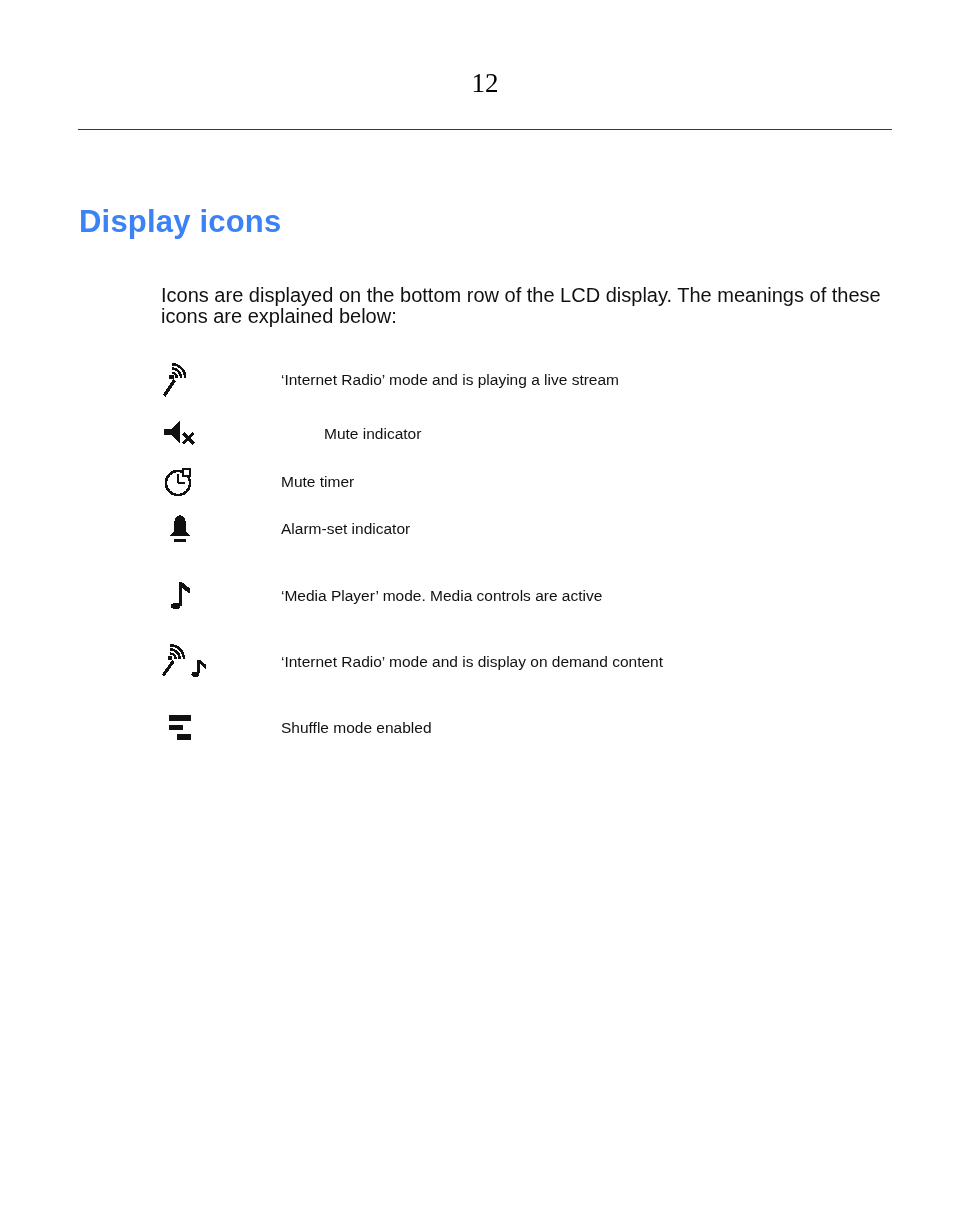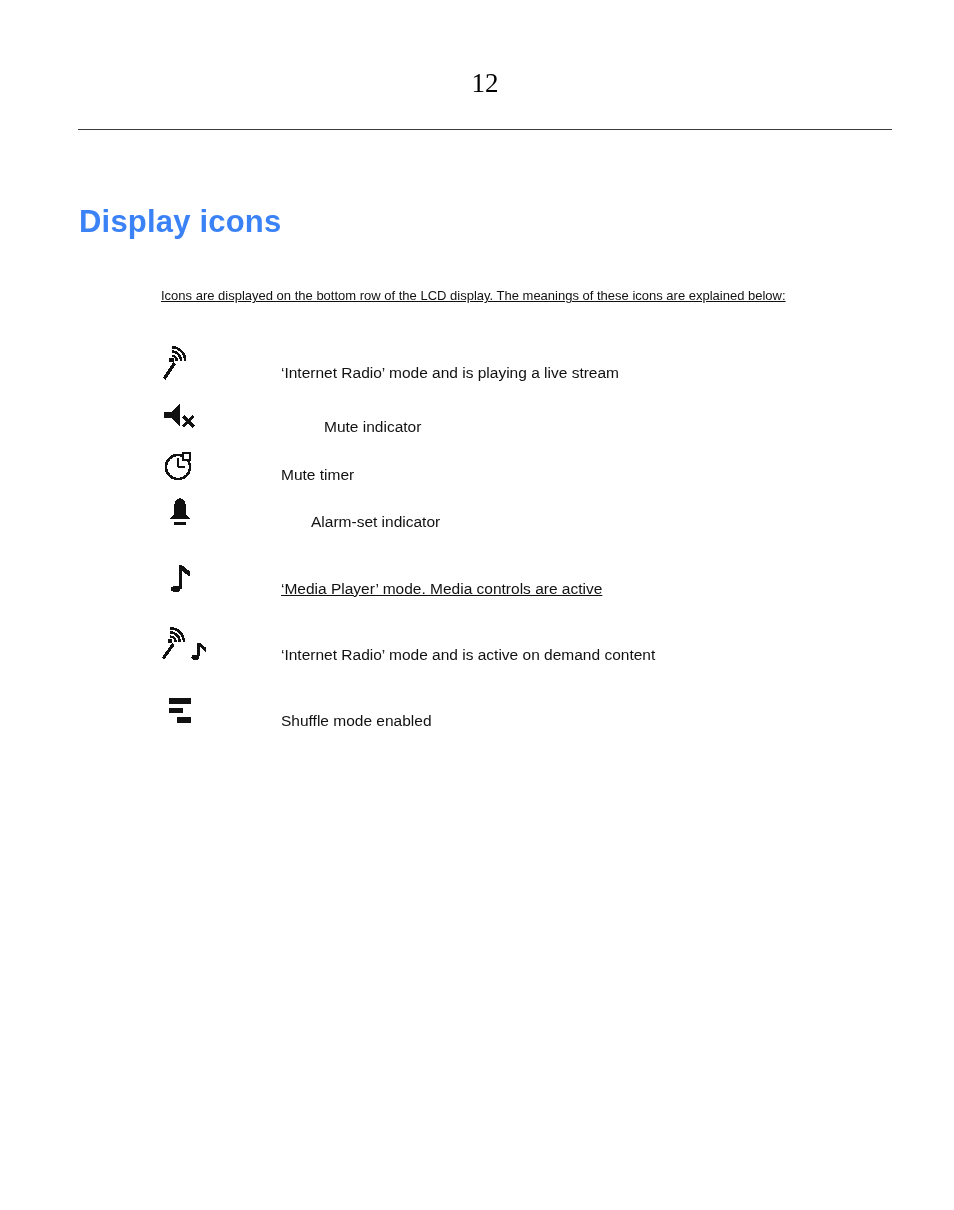--- a/index.html
+++ b/index.html
@@ -17,33 +17,33 @@
     border:none; border-top:1.5px solid #3a3a3a;
     margin:30px 62px 0 62px;
   }
   .title {
     margin:74px 0 0 63px;
     font-size:31px; font-weight:bold; color:#3b82f6;
     letter-spacing:0.2px;
   }
   .intro {
     margin:45px 0 0 145px; width:738px;
-    font-size:13px; line-height:21px; color:#111;text-decoration:underline;
+    font-size:20px; line-height:21px; color:#111;
   }
   .icon-list { margin:30px 0 0 145px; }
-  .icon-row { display:flex; align-items:flex-end; min-height:46px; }
+  .icon-row { display:flex; align-items:center; min-height:46px; }
   .icon-cell { width:120px; display:flex; align-items:center; }
   .desc { font-size:15.5px; color:#111; }
   svg { display:block; shape-rendering:crispEdges; }
   .ink { fill:#111; stroke:none; }
   .ln  { stroke:#111; fill:none; }
   .g8  { margin-top:8px;gap:43px; }
   .g2  { margin-top:2px; }
-  .g1  { margin-top:1px;gap:30px; }
-  .g21 { margin-top:21px;text-decoration:underline; }
+  .g1  { margin-top:1px; }
+  .g21 { margin-top:21px; }
   .g20 { margin-top:20px; }
 </style>
 </head>
 <body>
 
 <div class="page">
 
   <div class="page-number">12</div>
 
   <hr class="rule">
@@ -129,21 +129,21 @@
             <rect class="ink" x="7" y="12" width="4" height="4"></rect>
             <path class="ln" d="M9 10 A5 5 0 0 1 14 15" stroke-width="2.4"></path>
             <path class="ln" d="M9 6 A9 9 0 0 1 18 15" stroke-width="2.4"></path>
             <path class="ln" d="M9 2 A13 13 0 0 1 22 15" stroke-width="2.4"></path>
             <rect class="ink" x="35" y="16" width="2.6" height="13"></rect>
             <ellipse class="ink" cx="32.8" cy="29.8" rx="3.6" ry="2.6"></ellipse>
             <path class="ink" d="M37.6 16 L43 20.5 L43 24.5 L37.6 20 Z"></path>
           </svg>
         </span>
       </div>
-      <div class="desc">‘Internet Radio’ mode and is active on demand content</div>
+      <div class="desc">‘Internet Radio’ mode and is display on demand content</div>
     </div>
 
 
     <div class="icon-row g20">
       <div class="icon-cell">
         <span>
           <svg width="38" height="38" viewBox="0 0 36 36">
             <rect class="ink" x="8" y="6" width="20" height="5"></rect>
             <rect class="ink" x="8" y="15" width="13" height="5"></rect>
             <rect class="ink" x="15" y="24" width="13" height="5"></rect>

